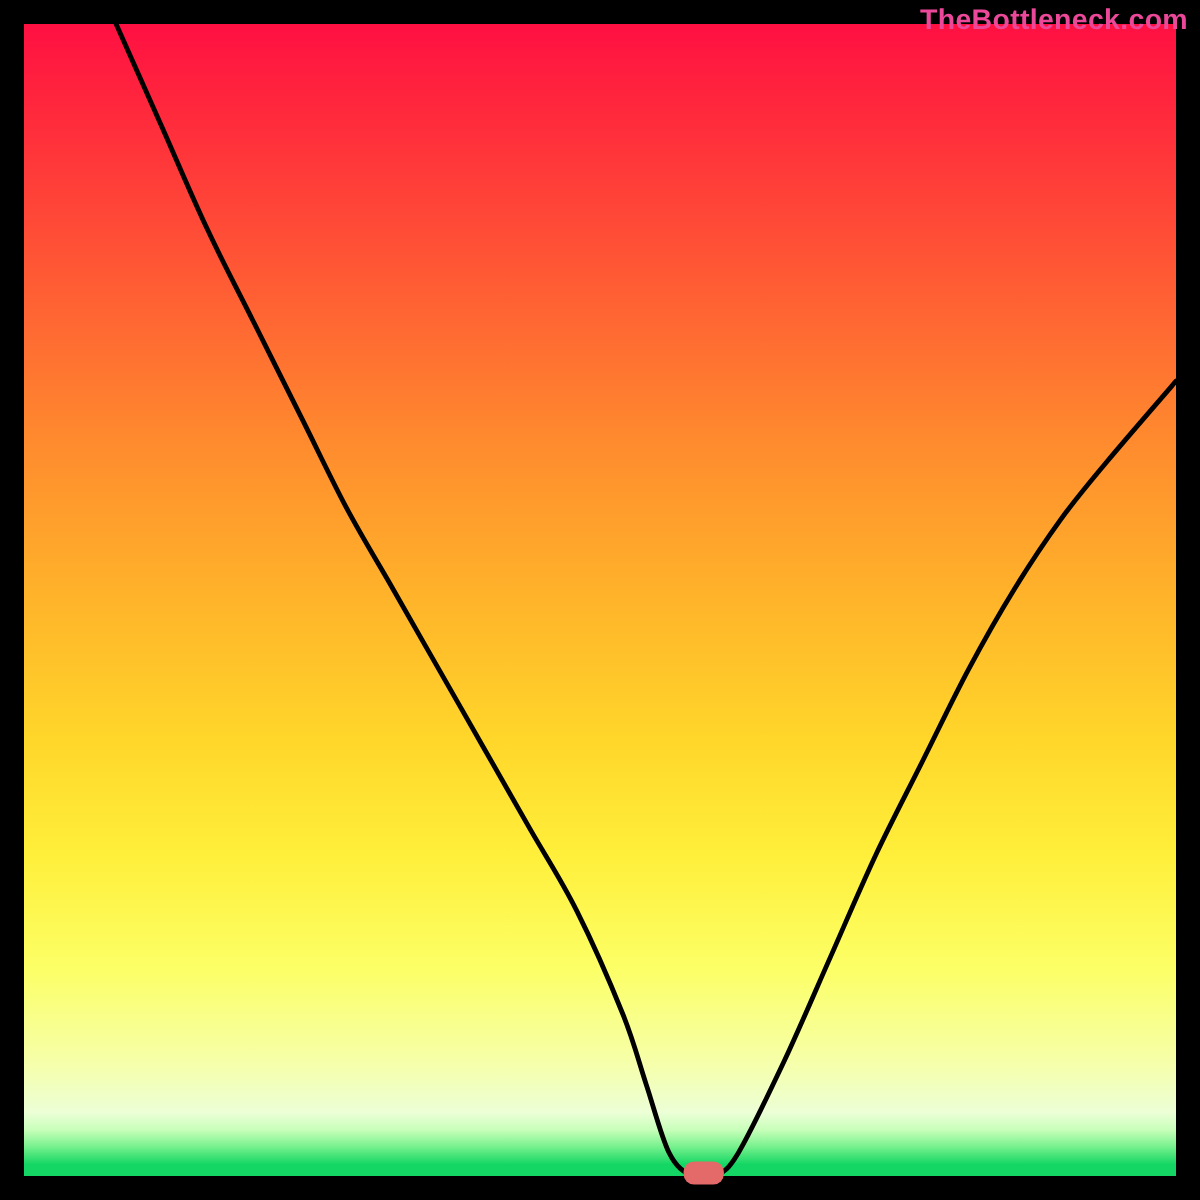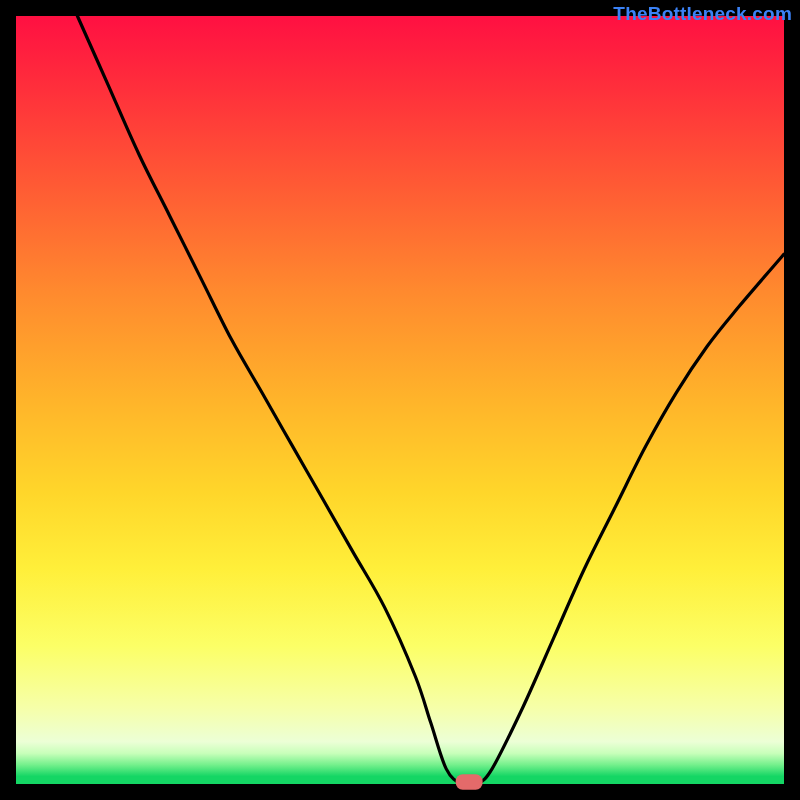--- a/index.html
+++ b/index.html
@@ -43,21 +43,21 @@
       #14d664 100%
     );
   }
   .watermark {
     position: absolute;
     top: 3px;
     right: 8px;
     font-family: Arial, Helvetica, sans-serif;
     font-size: 19px;
     font-weight: 600;
-    color: #3b82f6;
+    color: #ec4899;
     letter-spacing: 0.2px;
     user-select: none;
   }
   svg.curve {
     position: absolute;
     left: 0;
     top: 0;
     width: 768px;
     height: 768px;
     overflow: visible;

